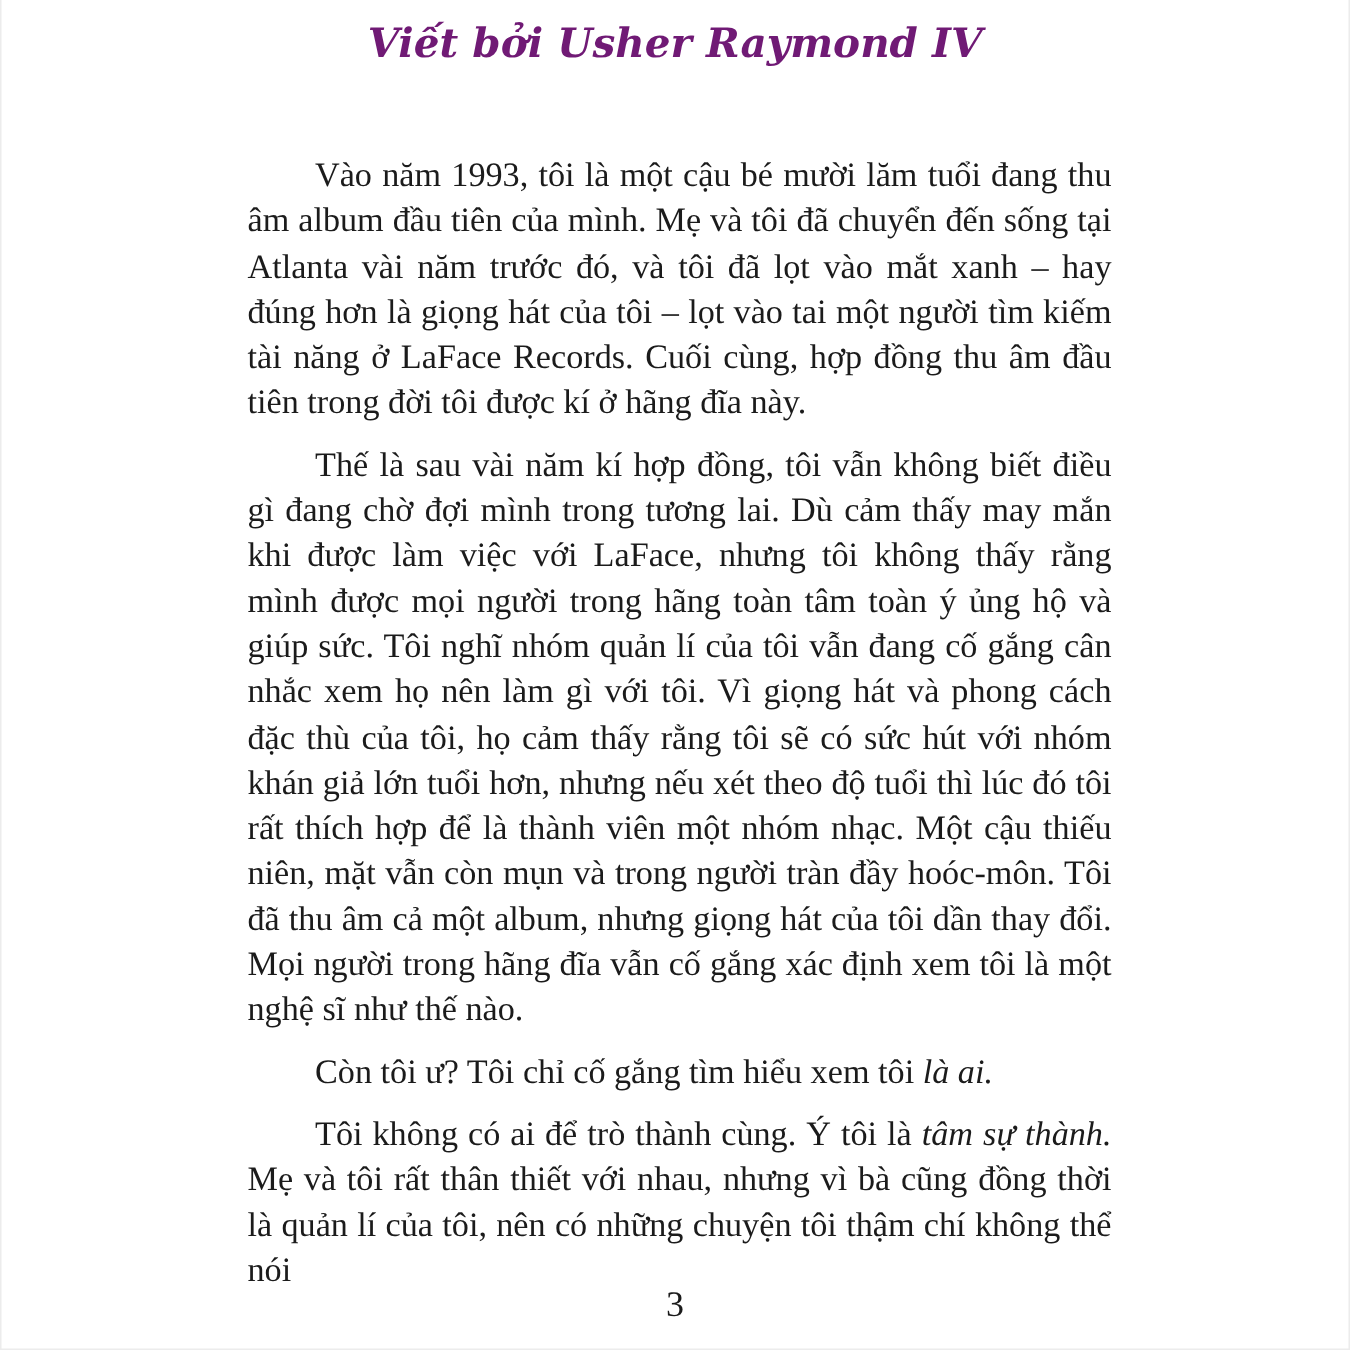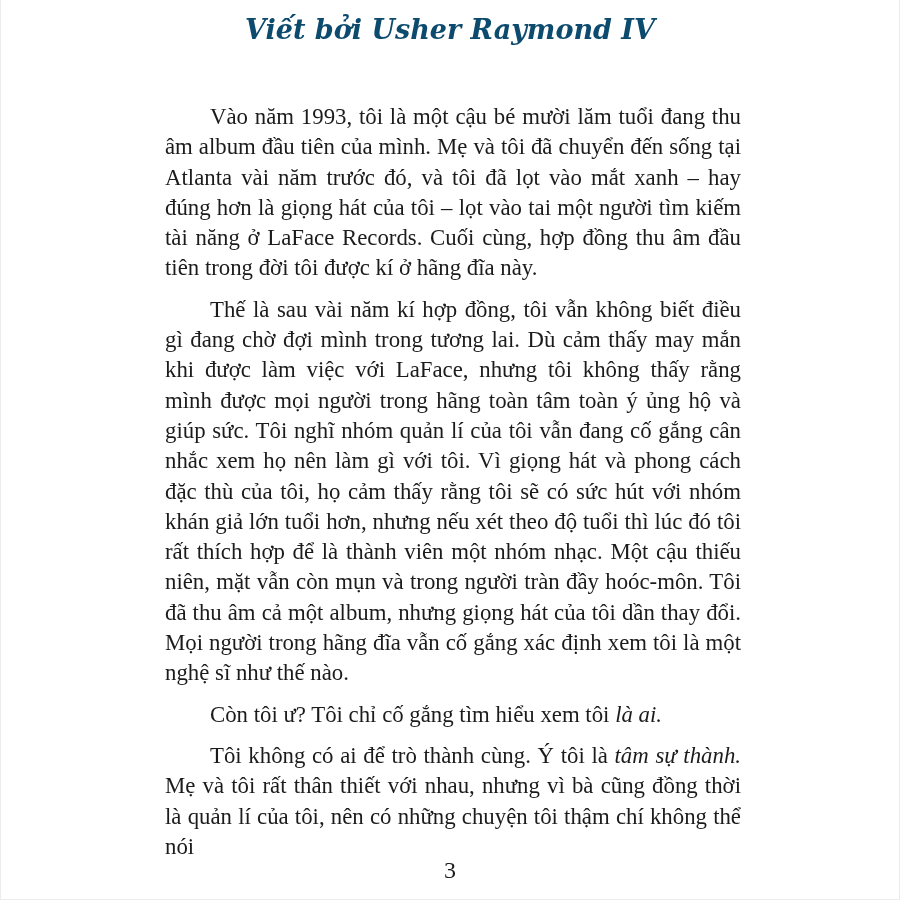--- a/index.html
+++ b/index.html
@@ -29,21 +29,21 @@
   }
 
   .subtitle {
     margin-top: 13px;
     text-align: center;
     font-family: "DejaVu Serif", serif;
     font-style: italic;
     font-weight: 700;
     font-size: 27px;
     line-height: 34px;
-    color: #0c4a6e;
+    color: #701a75;
   }
 
   .body-text {
     margin-top: 55px;
     margin-left: 164px;
     width: 576px;
     font-family: "Liberation Serif", serif;
     font-size: 22.8px;
     line-height: 30.3px;
     text-align: justify;

